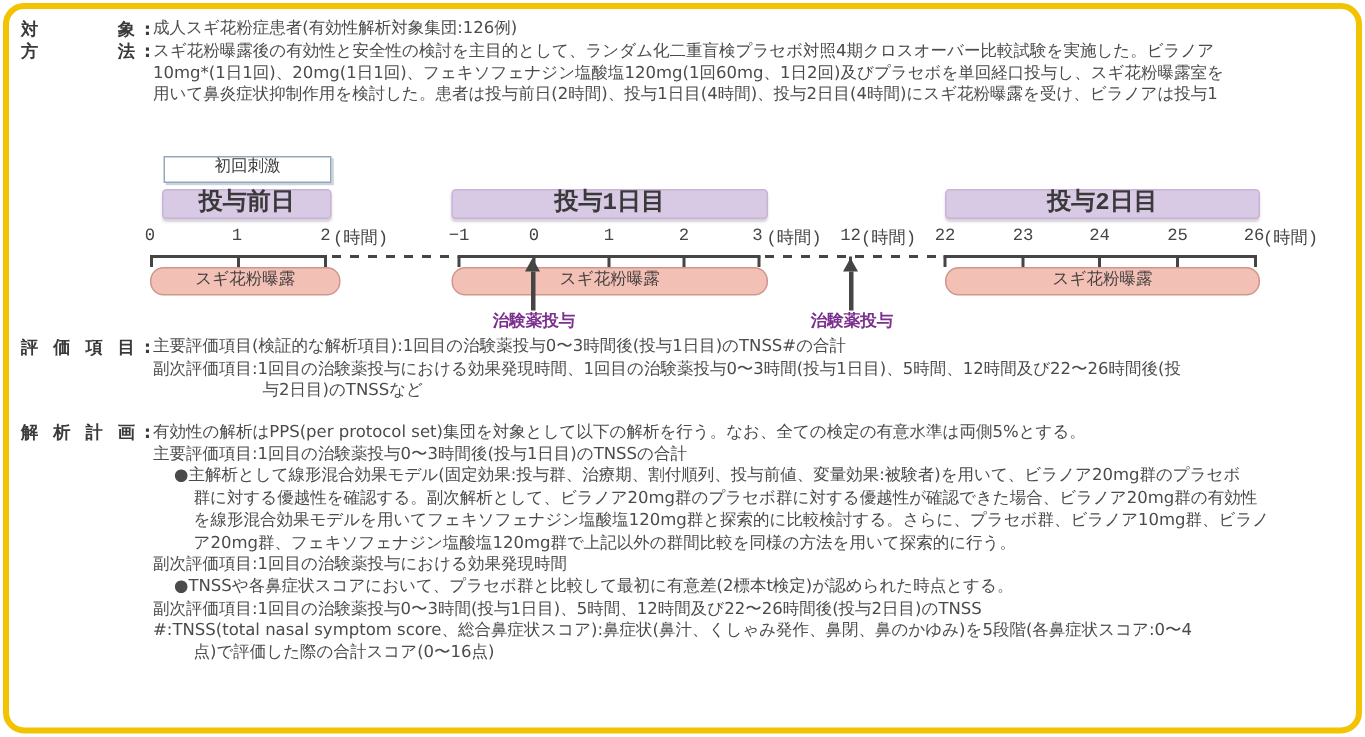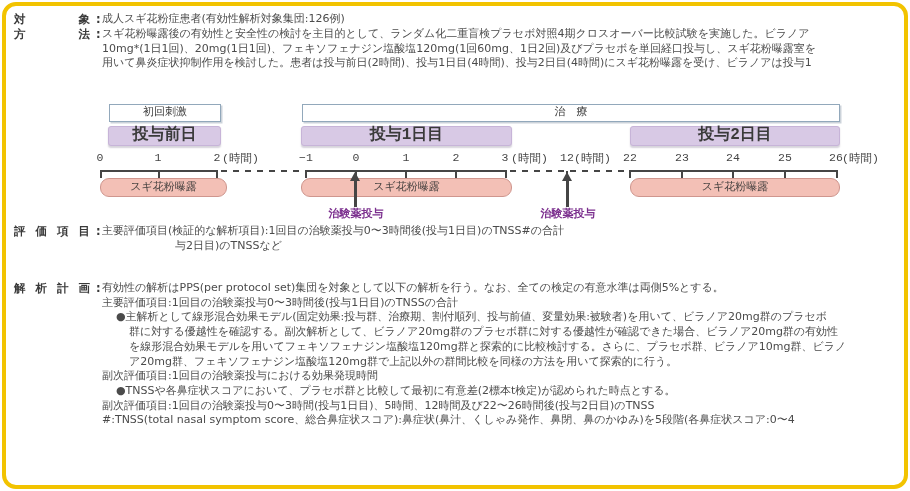--- a/index.html
+++ b/index.html
@@ -60,21 +60,20 @@
     <div class="cnt">
       <div class="ln">スギ花粉曝露後の有効性と安全性の検討を主目的として、ランダム化二重盲検プラセボ対照4期クロスオーバー比較試験を実施した。ビラノア</div>
       <div class="ln">10mg*(1日1回)、20mg(1日1回)、フェキソフェナジン塩酸塩120mg(1回60mg、1日2回)及びプラセボを単回経口投与し、スギ花粉曝露室を</div>
       <div class="ln">用いて鼻炎症状抑制作用を検討した。患者は投与前日(2時間)、投与1日目(4時間)、投与2日目(4時間)にスギ花粉曝露を受け、ビラノアは投与1</div>
     </div>
   </div>
 
   <div class="diagram">
 
     <div class="wbox" style="left:109px;width:110px">初回刺激</div>
-    <div class="wbox" style="left:302px;width:536px">治　療</div>
 
     <div class="pbox" style="left:108px;width:111px">投与前日</div>
     <div class="pbox" style="left:301px;width:209px">投与1日目</div>
     <div class="pbox" style="left:630px;width:208px">投与2日目</div>
 
     <span class="tlab" style="left:100px">0</span>
     <span class="tlab" style="left:158px">1</span>
     <span class="tlab" style="left:217px">2</span>
     <span class="tunit" style="left:222px">(時間)</span>
 
@@ -127,33 +126,35 @@
     <div class="ahead" style="left:562px"></div>
     <div class="ashaft" style="left:566px"></div>
     <div class="drug" style="left:568px">治験薬投与</div>
   </div>
 
   <div class="row" style="top:224px">
     <span class="lbl">評価項目</span>
     <span class="coln">:</span>
     <div class="cnt">
       <div class="ln">主要評価項目(検証的な解析項目):1回目の治験薬投与0〜3時間後(投与1日目)のTNSS#の合計</div>
+      <div class="ln">副次評価項目:1回目の治験薬投与における効果発現時間、1回目の治験薬投与0〜3時間(投与1日目)、5時間、12時間及び22〜26時間後(投</div>
       <div class="ln iw">与2日目)のTNSSなど</div>
     </div>
   </div>
 
   <div class="row" style="top:281px">
     <span class="lbl">解析計画</span>
     <span class="coln">:</span>
     <div class="cnt">
       <div class="ln">有効性の解析はPPS(per protocol set)集団を対象として以下の解析を行う。なお、全ての検定の有意水準は両側5%とする。</div>
       <div class="ln">主要評価項目:1回目の治験薬投与0〜3時間後(投与1日目)のTNSSの合計</div>
       <div class="ln i1">●主解析として線形混合効果モデル(固定効果:投与群、治療期、割付順列、投与前値、変量効果:被験者)を用いて、ビラノア20mg群のプラセボ</div>
       <div class="ln i2">群に対する優越性を確認する。副次解析として、ビラノア20mg群のプラセボ群に対する優越性が確認できた場合、ビラノア20mg群の有効性</div>
       <div class="ln i2">を線形混合効果モデルを用いてフェキソフェナジン塩酸塩120mg群と探索的に比較検討する。さらに、プラセボ群、ビラノア10mg群、ビラノ</div>
       <div class="ln i2">ア20mg群、フェキソフェナジン塩酸塩120mg群で上記以外の群間比較を同様の方法を用いて探索的に行う。</div>
       <div class="ln">副次評価項目:1回目の治験薬投与における効果発現時間</div>
       <div class="ln i1">●TNSSや各鼻症状スコアにおいて、プラセボ群と比較して最初に有意差(2標本t検定)が認められた時点とする。</div>
       <div class="ln">副次評価項目:1回目の治験薬投与0〜3時間(投与1日目)、5時間、12時間及び22〜26時間後(投与2日目)のTNSS</div>
       <div class="ln">#:TNSS(total nasal symptom score、総合鼻症状スコア):鼻症状(鼻汁、くしゃみ発作、鼻閉、鼻のかゆみ)を5段階(各鼻症状スコア:0〜4</div>
+      <div class="ln i2">点)で評価した際の合計スコア(0〜16点)</div>
     </div>
   </div>
 </div>
 
 </body></html>

